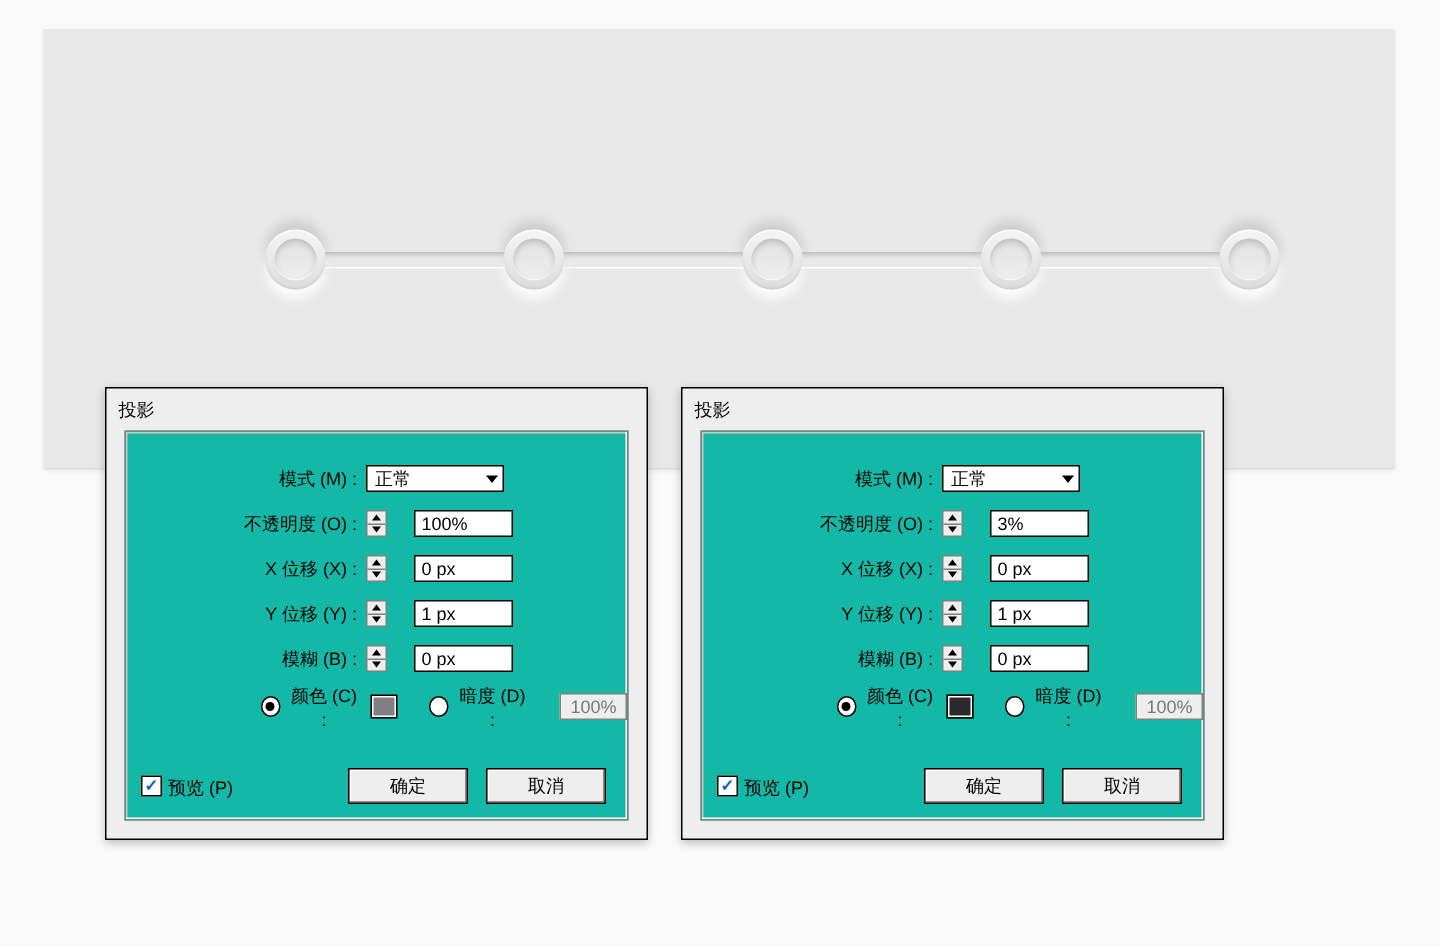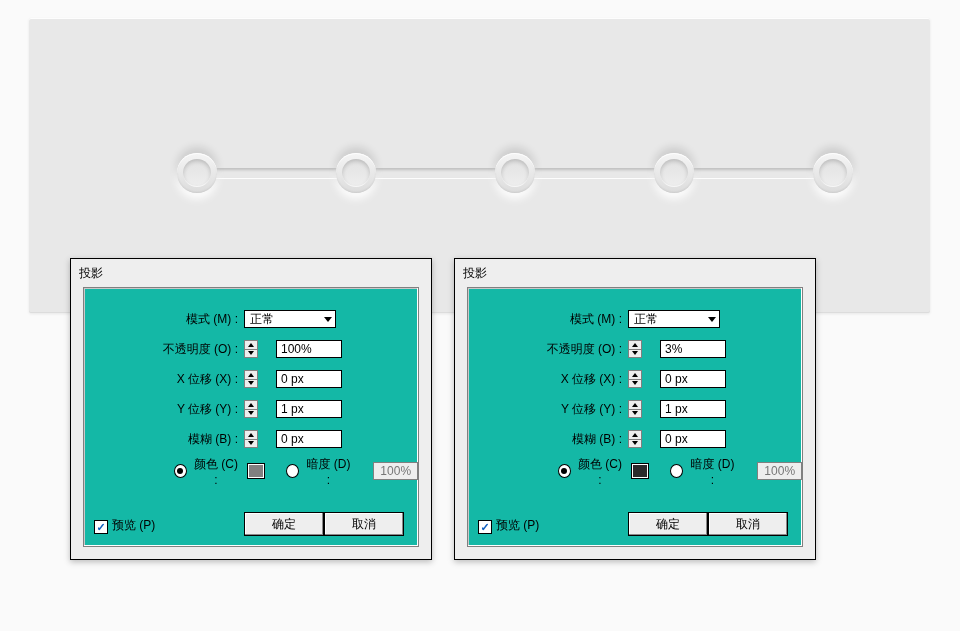--- a/index.html
+++ b/index.html
@@ -235,28 +235,29 @@
     align-items: center;
     justify-content: center;
     font-size: 12px;
   }
 
   .preview-row {
     position: absolute;
     left: 10px;
     bottom: 12px;
     display: flex;
-    align-items: flex-end;
+    align-items: flex-start;
   }
 
   .btn-row {
     position: absolute;
     right: 14px;
     bottom: 10px;
     display: flex;
+    gap: 12px;
   }
 
   .color-row {
     display: flex;
     align-items: center;
     gap: 4px;
     text-align: center;
   }
 </style>
 </head>

